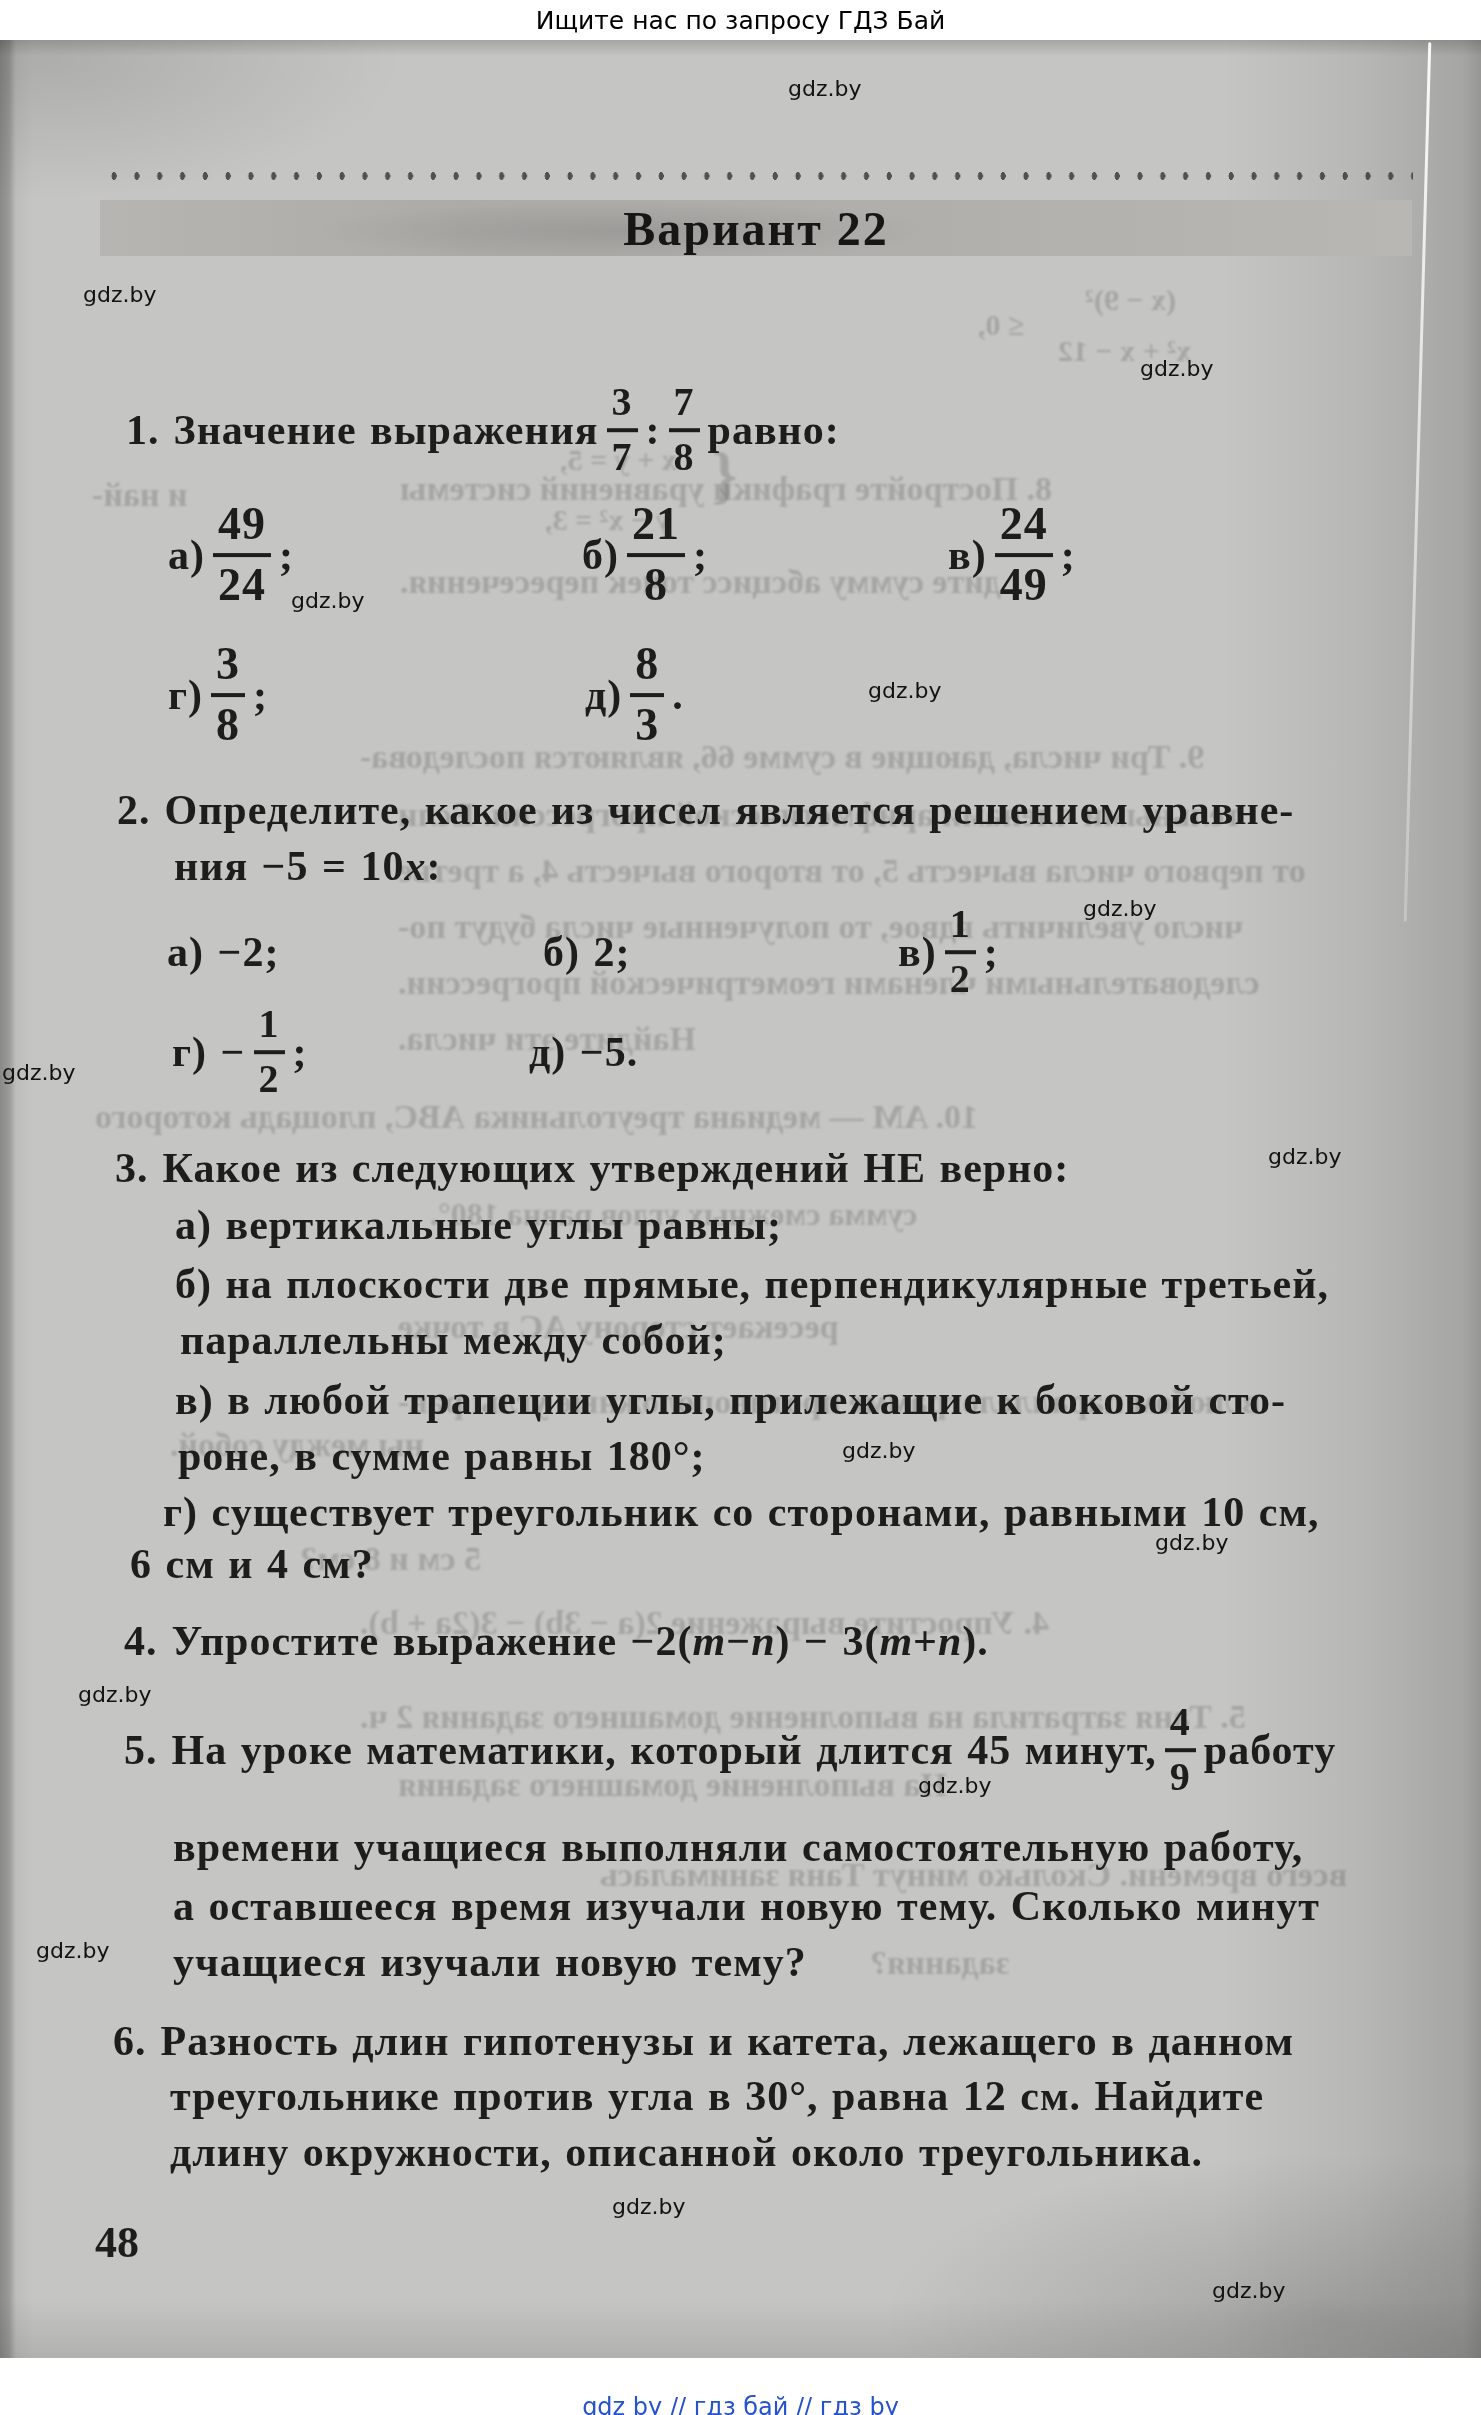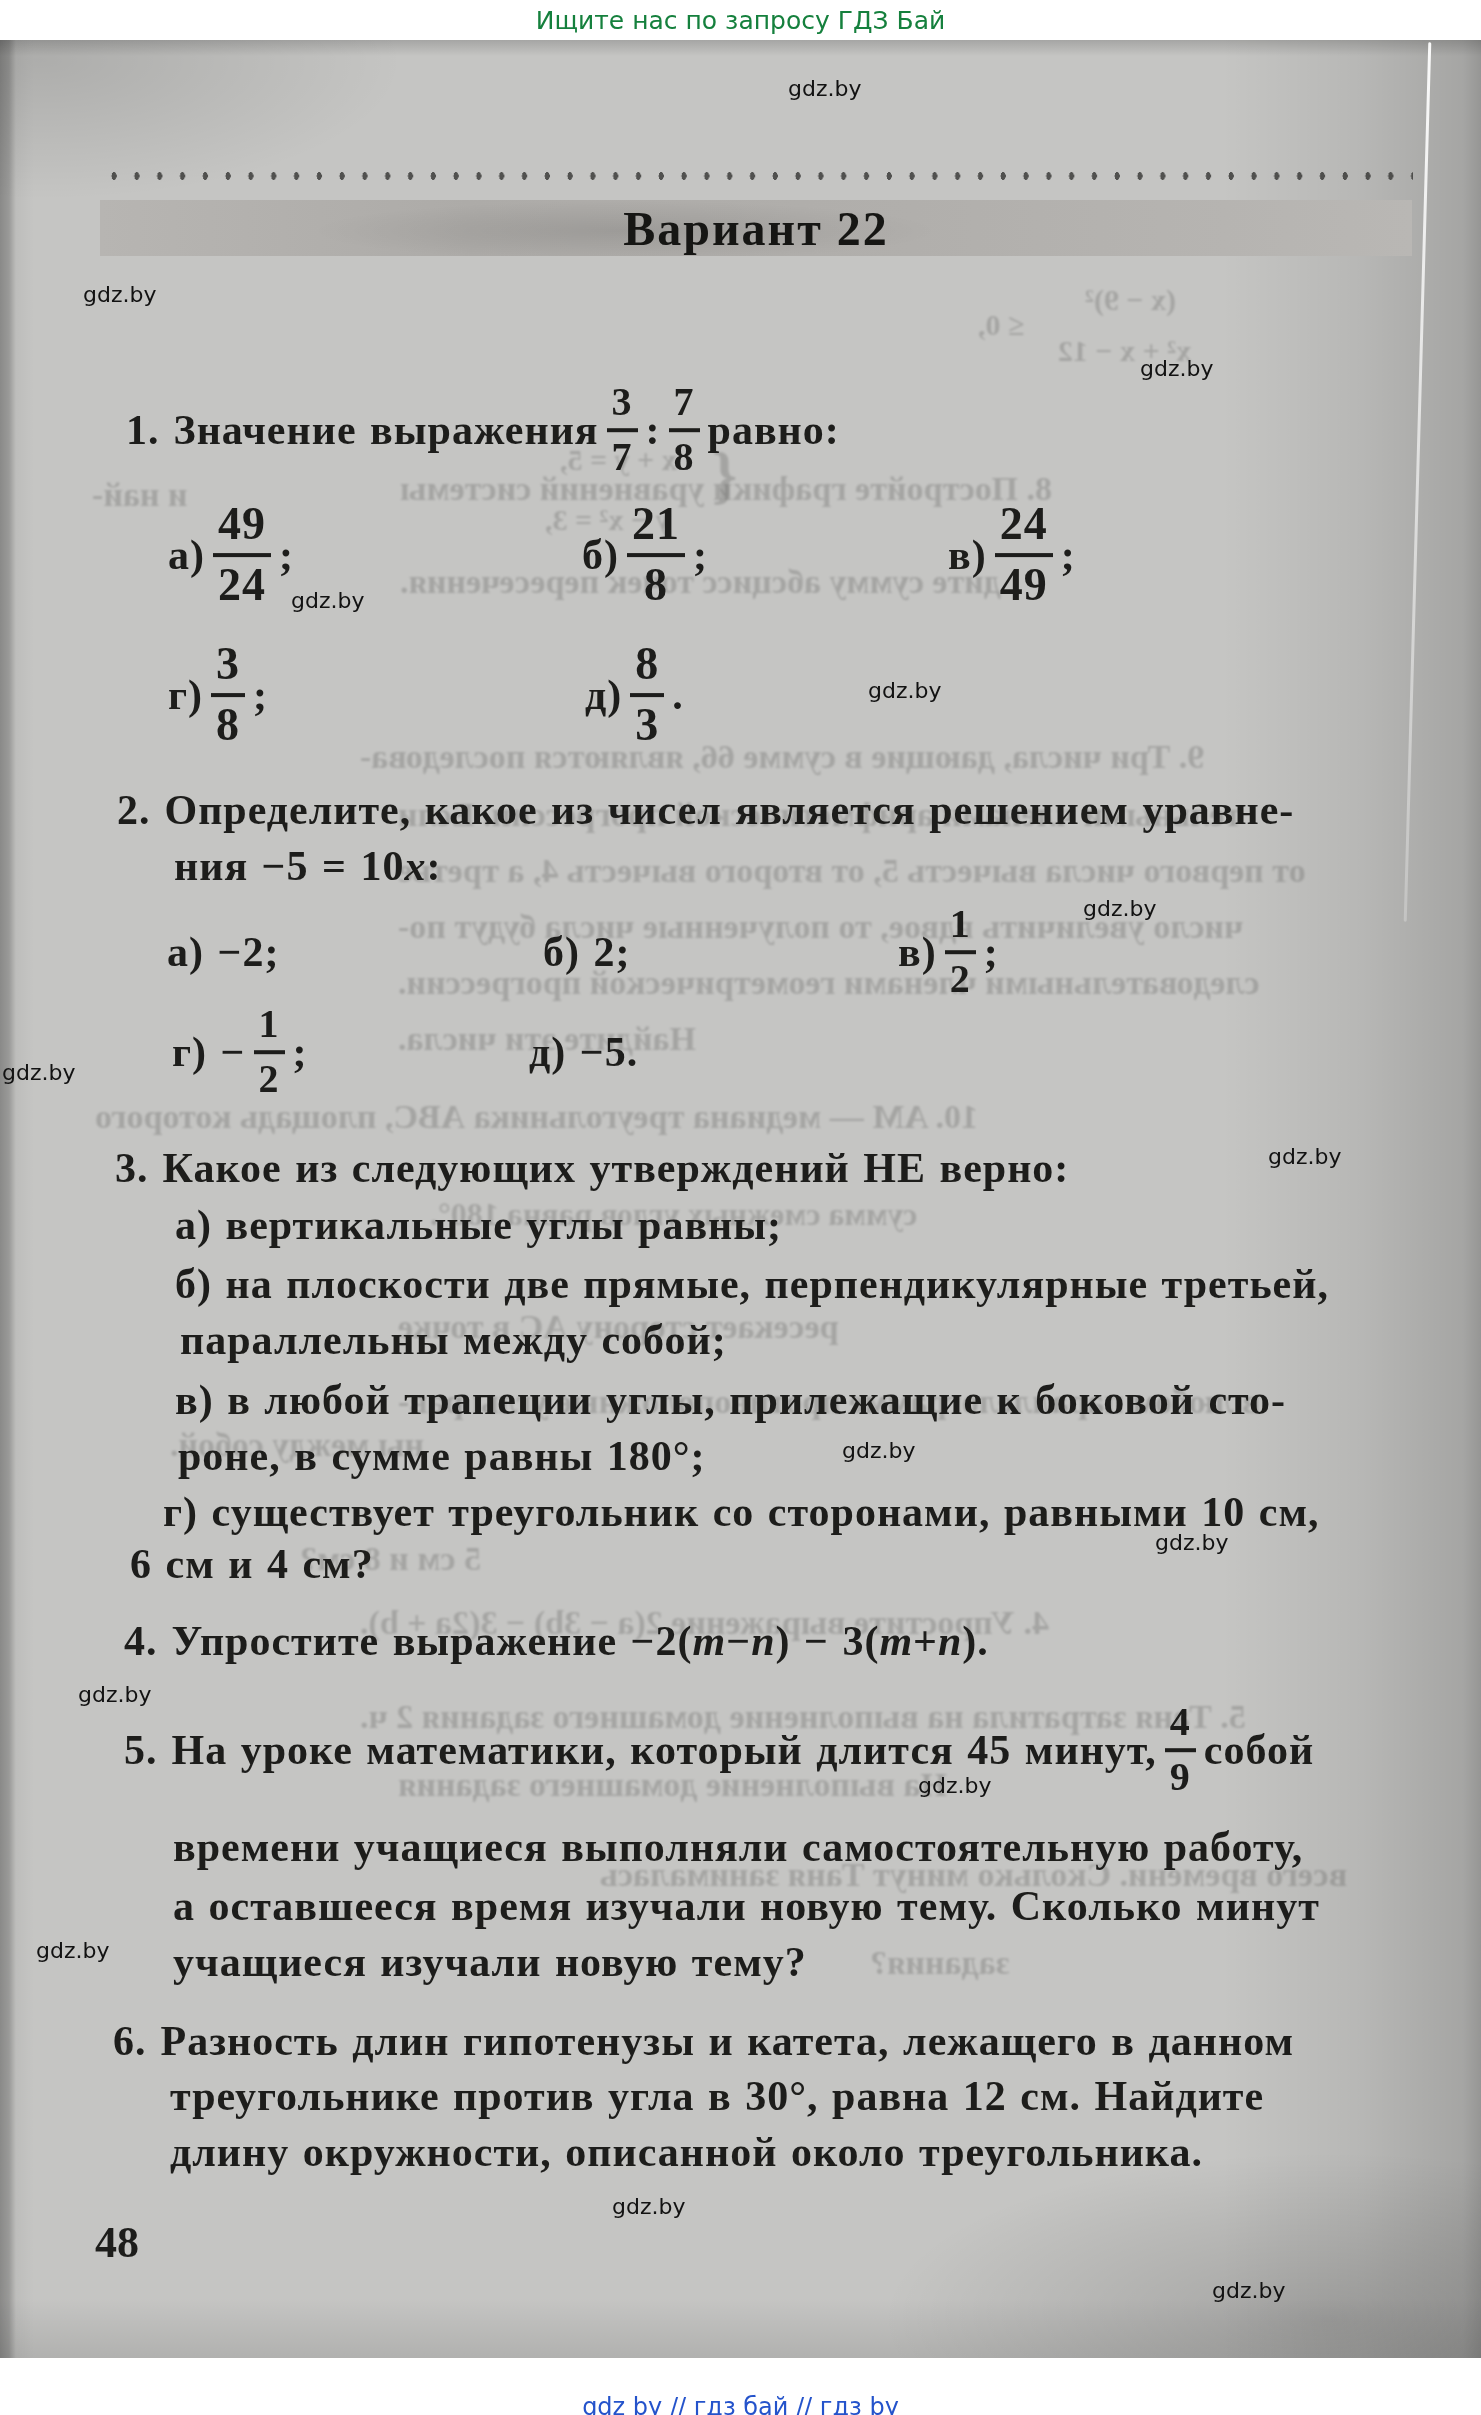--- a/index.html
+++ b/index.html
@@ -57,21 +57,21 @@
   .strip-bottom{position:absolute;left:0;top:2358px;width:100%;height:57px;background:#ffffff;
                 display:flex;align-items:center;justify-content:center;}
   .footer-links{font-family:"DejaVu Sans","Liberation Sans",sans-serif;font-size:24px;margin-top:40px;}
 </style>
 </head>
 <body>
 
 <div class="screen">
 
   <div class="strip-top">
-    <span class="promo" style="color: #15803d;">Ищите нас по запросу ГДЗ Бай</span>
+    <span class="promo" style="color: #000000;">Ищите нас по запросу ГДЗ Бай</span>
   </div>
 
   <div class="scan"></div>
   <div class="crease"></div>
 
   <div>
       <span class="ghost" style="left: 1085px; top: 283px; font-size: 30px;">(x − 9)²</span>
       <span class="ghost" style="left: 1058px; top: 334px; font-size: 30px;">x² + x − 12</span>
       <span class="ghost" style="left: 978px; top: 308px; font-size: 30px;">≤ 0,</span>
       <span class="ghost" style="left: 400px; top: 470px; font-size: 34px;">8. Постройте графики уравнений системы</span>
@@ -263,21 +263,21 @@
   </div>
 
   <div class="tline" style="left:124px;top:1750px;">
     <span class="pnum">5.</span>
     <span>На уроке математики, который длится 45 минут,</span>
     <span class="frac f40">
       <span class="fn">4</span>
       <span class="fb"></span>
       <span class="fd">9</span>
     </span>
-    <span>собой</span>
+    <span>работу</span>
   </div>
   <div class="tline" style="left:173px;top:1847px;">
       <span>времени учащиеся выполняли самостоятельную работу,</span>
     </div>
   <div class="tline" style="left:173px;top:1906px;">
       <span>а оставшееся время изучали новую тему. Сколько минут</span>
     </div>
   <div class="tline" style="left:173px;top:1962px;">
       <span>учащиеся изучали новую тему?</span>
     </div>

